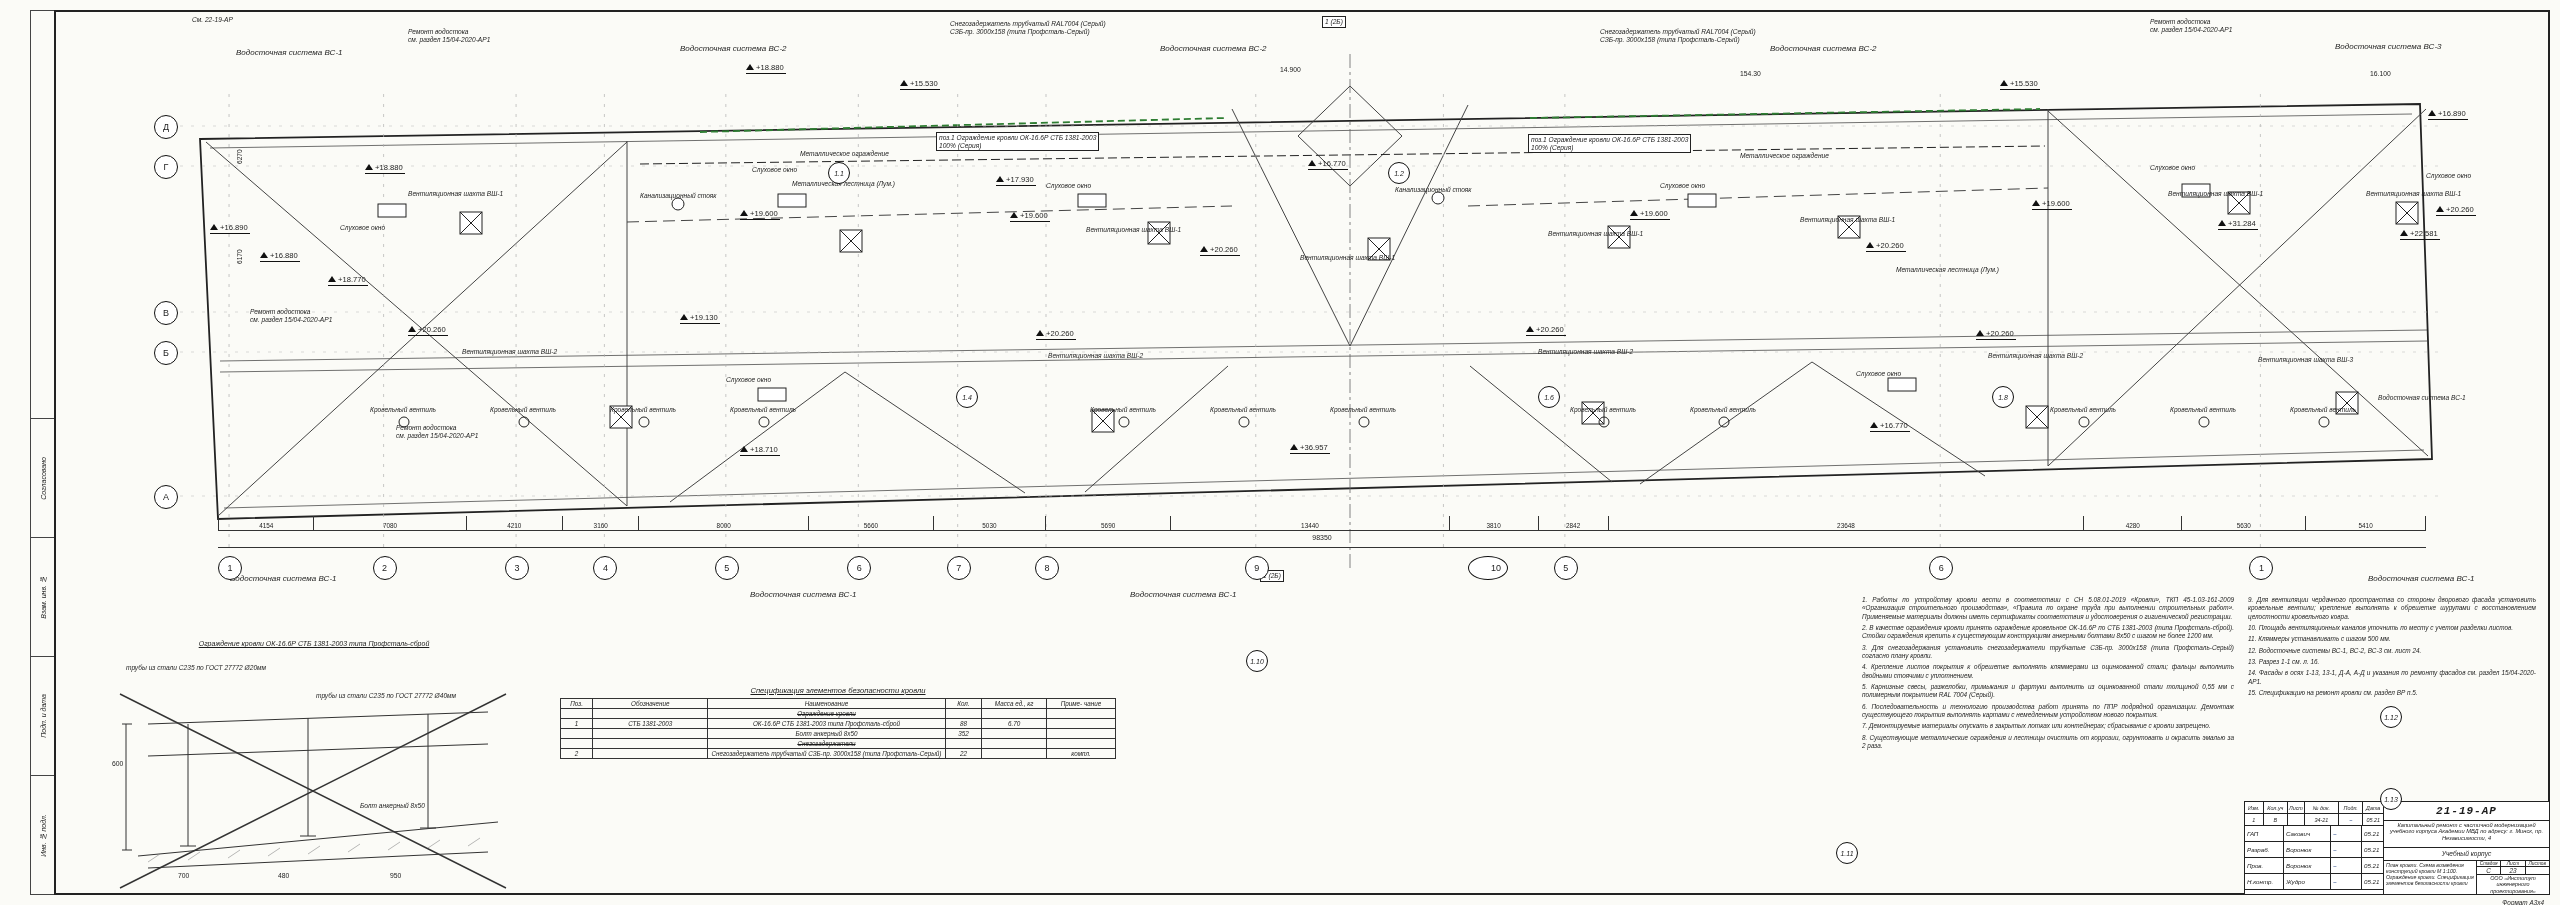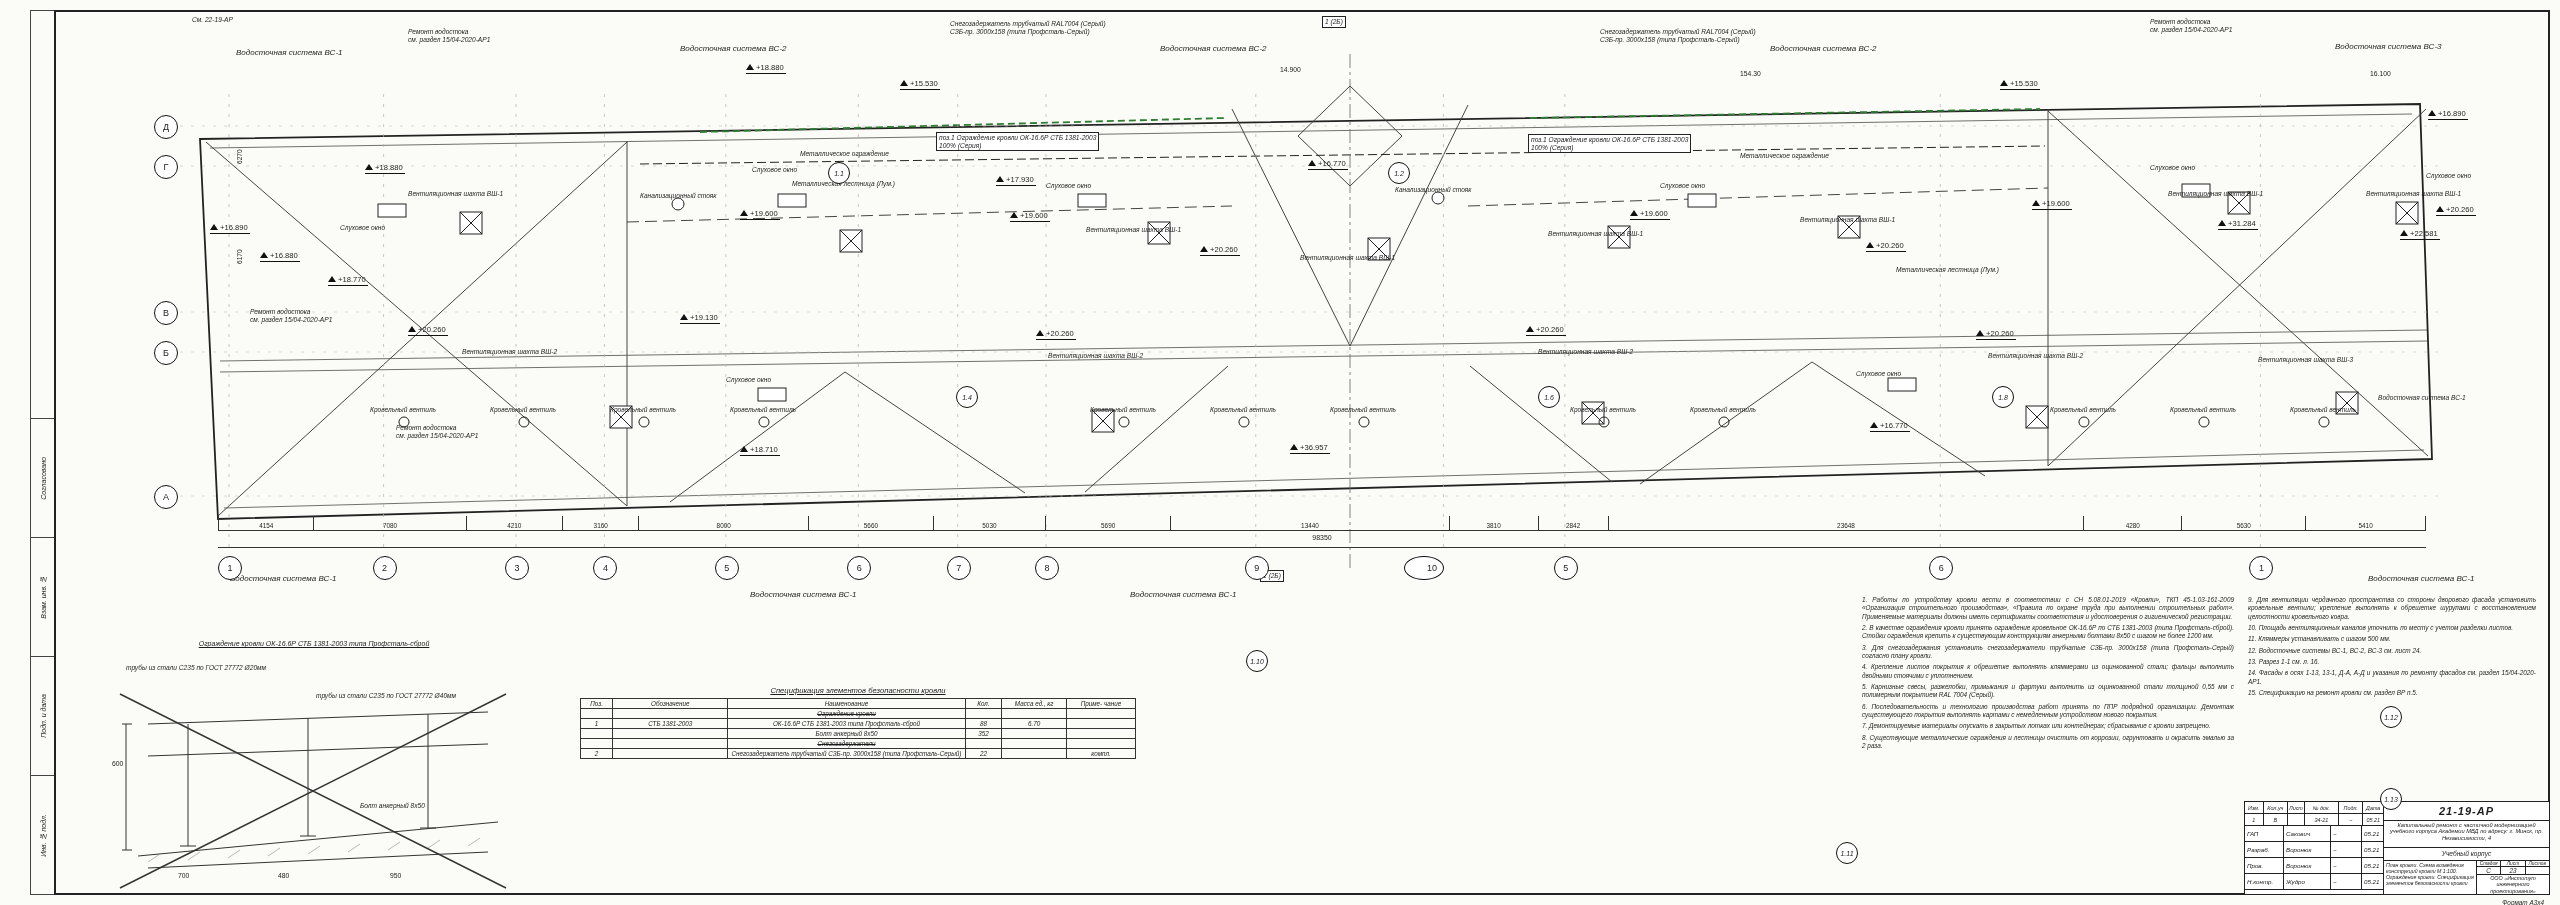--- a/index.html
+++ b/index.html
@@ -27,39 +27,39 @@
   .dimrow .seg{position:relative;border-left:1px solid #333;display:flex;align-items:flex-end;justify-content:center;}
   .dimrow .seg:last-child{border-right:1px solid #333;}
   .dimrow .seg span{font-size:6.4px;transform:translateY(-1px);white-space:nowrap;}
   .dimtotal{position:absolute;border-bottom:1px solid #333;text-align:center;font-size:7px;height:13px;}
   .vdim{position:absolute;font-size:6.6px;transform:rotate(-90deg);transform-origin:left top;}
   
   .detail{position:absolute;left:108px;top:640px;width:412px;height:252px;}
   .detail-title{position:absolute;left:6px;top:0;width:400px;text-align:center;font-size:7px;font-style:italic;text-decoration:underline;}
   .detail svg{position:absolute;left:0;top:14px;}
   
-  .spec{position:absolute;left:560px;top:686px;width:556px;margin-left:20px;}
+  .spec{position:absolute;left:560px;top:686px;width:556px;}
   .spec-title{text-align:center;font-size:7.6px;font-style:italic;text-decoration:underline;margin-bottom:3px;}
   table.spec-t{border-collapse:collapse;width:100%;table-layout:fixed;}
   table.spec-t th,table.spec-t td{border:1px solid #333;font-size:6.3px;font-weight:normal;font-style:italic;padding:1px 2px;text-align:center;vertical-align:middle;}
   tr.struck td{text-decoration:line-through;}
   
   .notes{position:absolute;font-size:6.4px;font-style:italic;line-height:1.3;text-align:justify;}
   .notes .ni{margin-bottom:3px;}
   
   .stamp{position:absolute;right:10px;bottom:10px;width:304px;height:92px;border:1.6px solid #222;display:flex;background:#fff;font-style:italic;}
   .stamp-left{width:138px;border-right:1px solid #222;display:flex;flex-direction:column;}
   .revh,.revr,.role{display:flex;border-bottom:1px solid #222;}
   .revh div,.revr div{border-right:1px solid #222;font-size:5.4px;display:flex;align-items:center;justify-content:center;overflow:hidden;height:11px;}
   .revh div:last-child,.revr div:last-child{border-right:none;}
   .role div{border-right:1px solid #222;font-size:6.2px;display:flex;align-items:center;padding-left:2px;overflow:hidden;height:15px;white-space:nowrap;}
   .role div:last-child{border-right:none;}
   .sig{color:#2b4a8b;font-style:italic;}
   .stamp-right{flex:1;display:flex;flex-direction:column;}
-  .dn{height:20px;border-bottom:1px solid #222;display:flex;align-items:center;justify-content:center;font-size:11px;font-weight:bold;letter-spacing:1px;}
+  .dn{height:20px;border-bottom:1px solid #222;display:flex;align-items:center;justify-content:center;font-size:11px;font-weight:bold;letter-spacing:1px;font-family:Liberation Mono, monospace;}
   .proj{height:27px;border-bottom:1px solid #222;font-size:5.7px;padding:1px 3px;text-align:center;line-height:1.15;}
   .obj{height:13px;border-bottom:1px solid #222;display:flex;align-items:center;justify-content:center;font-size:6.6px;}
   .bott{flex:1;display:flex;}
   .sht{flex:1;border-right:1px solid #222;font-size:5.2px;padding:1px 2px;line-height:1.2;}
   .stg{width:72px;display:flex;flex-direction:column;}
   .stg-h{display:flex;border-bottom:1px solid #222;}
   .stg-h div{flex:1;border-right:1px solid #222;font-size:4.8px;text-align:center;}
   .stg-h div:last-child{border-right:none;}
   .stg-v{display:flex;border-bottom:1px solid #222;}
   .stg-v div{flex:1;border-right:1px solid #222;font-size:6.4px;text-align:center;}
@@ -319,21 +319,21 @@
         <div class="pl small boxed" style="left: 1120px; top: 556px; position: absolute;">1 (2Б)</div>
         <div class="ax" style="left: 78.04px; top: 542px; position: absolute;">1</div>
         <div class="ax" style="left: 232.6px; top: 542px; position: absolute;">2</div>
         <div class="ax" style="left: 365.08px; top: 542px; position: absolute;">3</div>
         <div class="ax" style="left: 453.4px; top: 542px; position: absolute;">4</div>
         <div class="ax" style="left: 574.84px; top: 542px; position: absolute;">5</div>
         <div class="ax" style="left: 707.32px; top: 542px; position: absolute;">6</div>
         <div class="ax" style="left: 806.68px; top: 542px; position: absolute;">7</div>
         <div class="ax" style="left: 895px; top: 542px; position: absolute;">8</div>
         <div class="ax" style="left: 1104.76px; top: 542px; position: absolute;">9</div>
-        <div class="ax" style="left: 1264px; top: 542px; position: absolute; padding-left: 16px;">10</div>
+        <div class="ax" style="left: 1328px; top: 542px; position: absolute; padding-left: 16px;">10</div>
         <div class="ax" style="left: 1413.88px; top: 542px; position: absolute;">5</div>
         <div class="ax" style="left: 1789.24px; top: 542px; position: absolute;">6</div>
         <div class="ax" style="left: 2109.4px; top: 542px; position: absolute;">1</div>
         <div class="ax" style="left: 14px; top: 101px; position: absolute;">Д</div>
         <div class="ax" style="left: 14px; top: 141px; position: absolute;">Г</div>
         <div class="ax" style="left: 14px; top: 287px; position: absolute;">В</div>
         <div class="ax" style="left: 14px; top: 327px; position: absolute;">Б</div>
         <div class="ax" style="left: 14px; top: 471px; position: absolute;">А</div>
         <div class="vdim" style="left: 96px; top: 150px; position: absolute;">6270</div>
         <div class="vdim" style="left: 96px; top: 250px; position: absolute;">6170</div>

